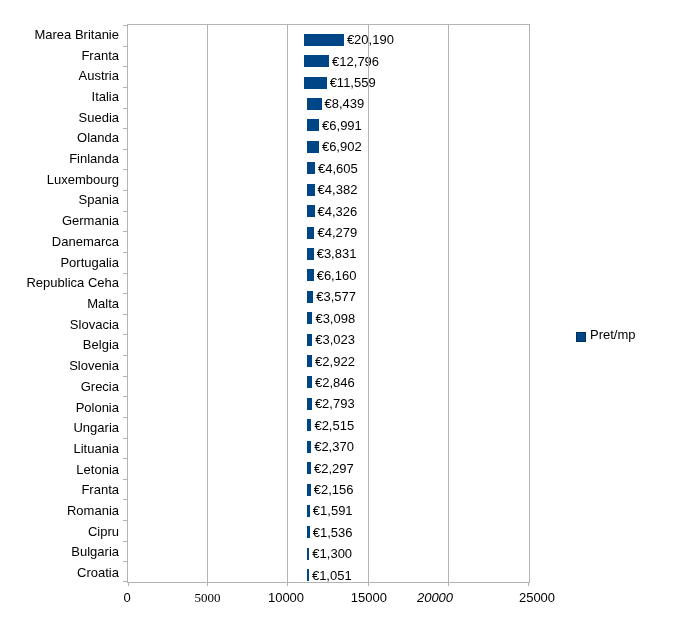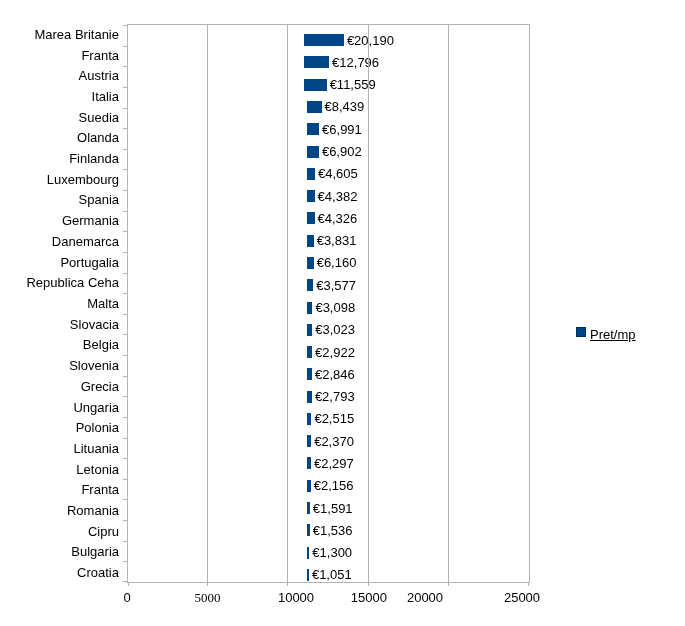--- a/index.html
+++ b/index.html
@@ -105,22 +105,21 @@
     transform: translateX(-50%);
     font-size: 13px;
     color: #000000;
     white-space: nowrap;
   }
   .legend {
     position: absolute;
     left: 576px;
     top: 327px;
     display: flex;
-    align-items: flex-start;
-    text-decoration: underline;
+    align-items: flex-end;
   }
   .legend-swatch {
     width: 8px;
     height: 8px;
     background: #004586;
     border: 1px solid #00305e;
     margin-right: 4px;
     flex-shrink: 0;
   }
   .legend-label {
@@ -145,22 +144,22 @@
       <div class="cat-label">Spania</div>
       <div class="cat-label">Germania</div>
       <div class="cat-label">Danemarca</div>
       <div class="cat-label">Portugalia</div>
       <div class="cat-label">Republica Ceha</div>
       <div class="cat-label">Malta</div>
       <div class="cat-label">Slovacia</div>
       <div class="cat-label">Belgia</div>
       <div class="cat-label">Slovenia</div>
       <div class="cat-label">Grecia</div>
+      <div class="cat-label">Polonia</div>
       <div class="cat-label">Ungaria</div>
-      <div class="cat-label">Polonia</div>
       <div class="cat-label">Lituania</div>
       <div class="cat-label">Letonia</div>
       <div class="cat-label">Franta</div>
       <div class="cat-label">Romania</div>
       <div class="cat-label">Cipru</div>
       <div class="cat-label">Bulgaria</div>
       <div class="cat-label">Croatia</div>
     </div>
   <div class="plot" id="plot">
     <div class="bars" id="bars">
@@ -192,20 +191,24 @@
           <div class="bar" style="width: 18.42%; background: rgb(0, 69, 134);"></div>
           <span class="bar-value">€4,605</span>
         </div>
         <div class="bar-row">
           <div class="bar" style="width: 17.528%; background: rgb(0, 69, 134);"></div>
           <span class="bar-value">€4,382</span>
         </div>
         <div class="bar-row">
           <div class="bar" style="width: 17.304%; background: rgb(0, 69, 134);"></div>
           <span class="bar-value">€4,326</span>
+        </div>
+        <div class="bar-row">
+          <div class="bar" style="width: 17.116%; background: rgb(0, 69, 134);"></div>
+          <span class="bar-value">€4,279</span>
         </div>
         <div class="bar-row">
           <div class="bar" style="width: 15.324%; background: rgb(0, 69, 134);"></div>
           <span class="bar-value">€3,831</span>
         </div>
         <div class="bar-row">
           <div class="bar" style="width: 15.32%; background: rgb(0, 69, 134);"></div>
           <span class="bar-value">€6,160</span>
         </div>
         <div class="bar-row">
@@ -300,22 +303,22 @@
       <div class="ytick" style="top: calc(81.4815% + 0px);"></div>
       <div class="ytick" style="top: calc(85.1852% + 0px);"></div>
       <div class="ytick" style="top: calc(88.8889% + 0px);"></div>
       <div class="ytick" style="top: calc(92.5926% + 0px);"></div>
       <div class="ytick" style="top: calc(96.2963% + 0px);"></div>
       <div class="ytick" style="top: calc(100% - 1px);"></div>
     </div>
   <div class="xaxis-labels" id="xaxis">
       <div class="xlabel" style="left: 127px;">0</div>
       <div class="xlabel" style="left: 207.6px; font-family: Liberation Serif, serif;">5000</div>
-      <div class="xlabel" style="left: 296px;">10000</div>
+      <div class="xlabel" style="left: 286px;">10000</div>
       <div class="xlabel" style="left: 368.8px;">15000</div>
-      <div class="xlabel" style="left: 425px;">20000</div>
-      <div class="xlabel" style="left: 522px;">25000</div>
+      <div class="xlabel" style="left: 435px; font-style: italic;">20000</div>
+      <div class="xlabel" style="left: 537px;">25000</div>
     </div>
   <div class="legend">
     <span class="legend-swatch"></span>
     <span class="legend-label">Pret/mp</span>
   </div>
 </div>
 
 </body></html>

